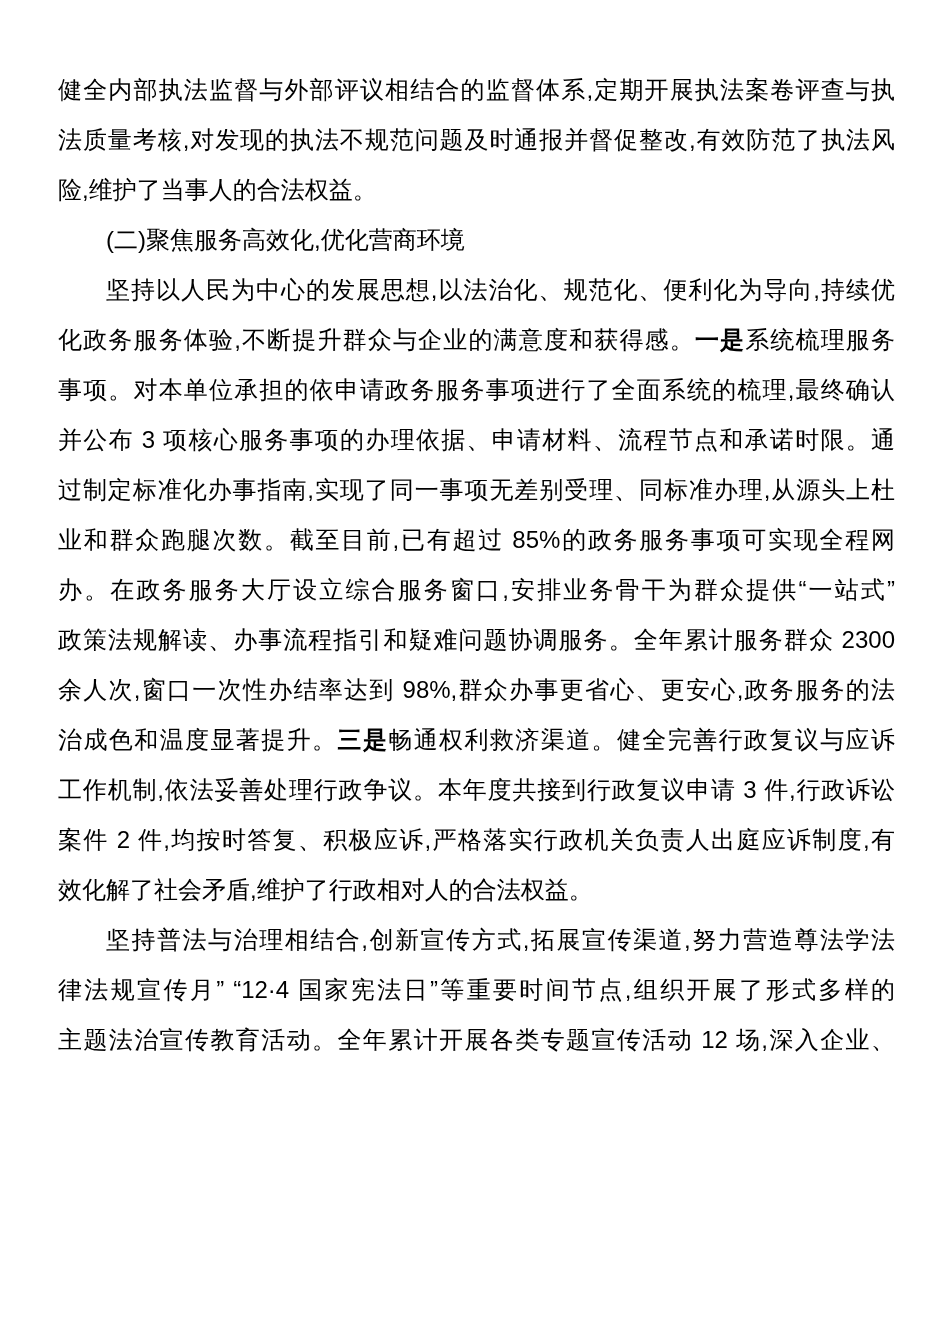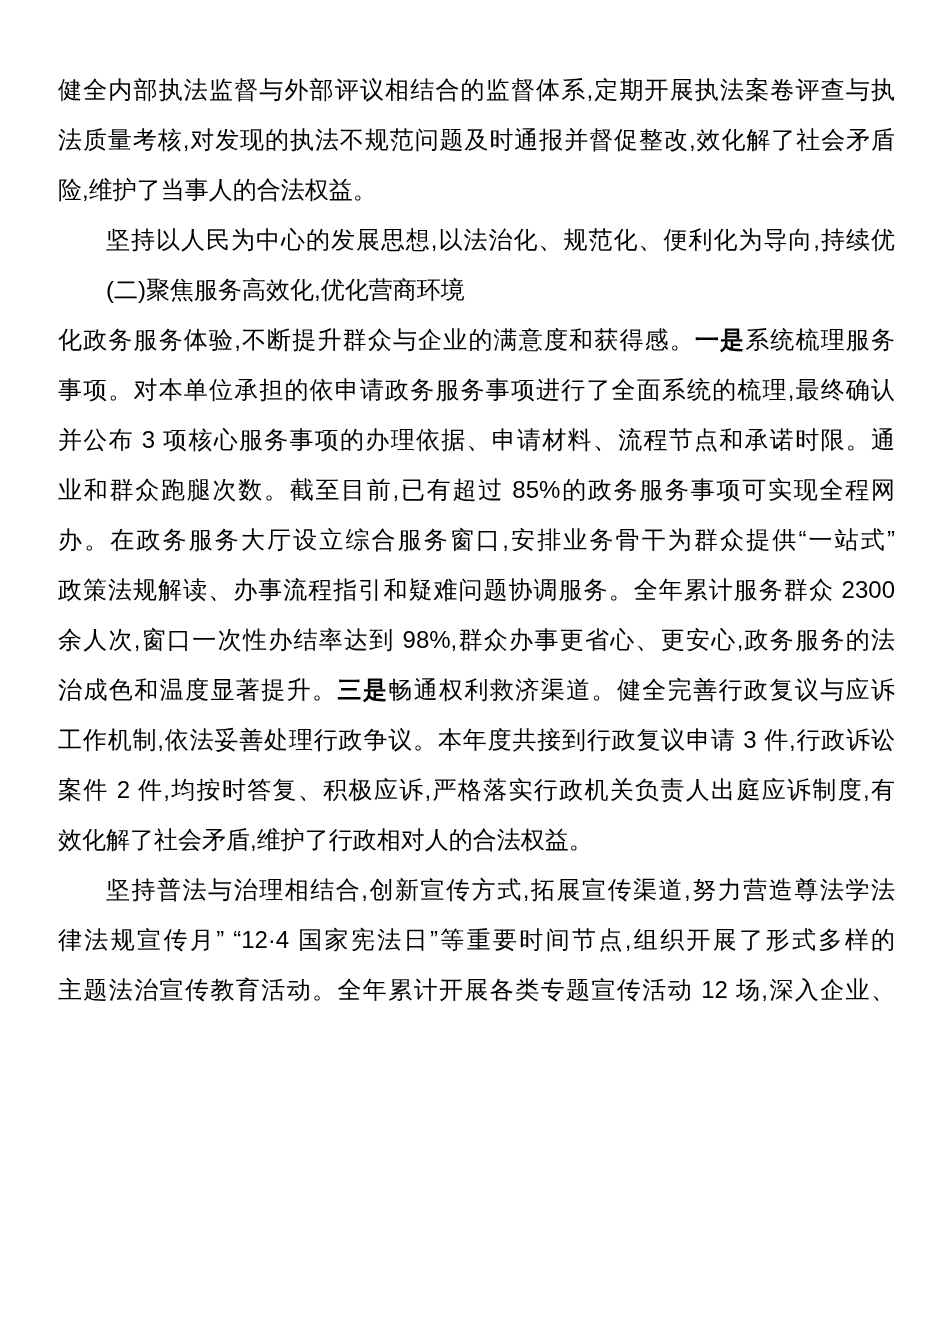--- a/index.html
+++ b/index.html
@@ -32,27 +32,28 @@
   .line.fill { text-align-last: justify; }
   .line.indent { text-indent: 2em; }
   .bold { font-weight: 700; margin-top: 19px; }
 </style>
 </head>
 <body>
 
 <div class="page">
   <div class="doc-body">
       <div class="line fill"><span>健全内部执法监督与外部评议相结合的监督体系,定期开展执法案卷评查与执</span></div>
-      <div class="line fill"><span>法质量考核,对发现的执法不规范问题及时通报并督促整改,效化解了社会矛盾</span></div>
+      <div class="line fill"><span>法质量考核,对发现的执法不规范问题及时通报并督促整改,有效防范了执法风</span></div>
       <div class="line"><span>险,维护了当事人的合法权益。</span></div>
+      <div class="line indent"><span>(二)聚焦服务高效化,优化营商环境</span></div>
       <div class="line indent fill"><span>坚持以人民为中心的发展思想,以法治化、规范化、便利化为导向,持续优</span></div>
-      <div class="line indent"><span>(二)聚焦服务高效化,优化营商环境</span></div>
       <div class="line fill"><span>化政务服务体验,不断提升群众与企业的满意度和获得感。</span><span class="bold">一是</span><span>系统梳理服务</span></div>
       <div class="line fill"><span>事项。对本单位承担的依申请政务服务事项进行了全面系统的梳理,最终确认</span></div>
       <div class="line fill"><span>并公布 3 项核心服务事项的办理依据、申请材料、流程节点和承诺时限。通</span></div>
+      <div class="line fill"><span>过制定标准化办事指南,实现了同一事项无差别受理、同标准办理,从源头上杜</span></div>
       <div class="line fill"><span>业和群众跑腿次数。截至目前,已有超过 85%的政务服务事项可实现全程网</span></div>
       <div class="line fill"><span>办。在政务服务大厅设立综合服务窗口,安排业务骨干为群众提供“一站式”</span></div>
       <div class="line fill"><span>政策法规解读、办事流程指引和疑难问题协调服务。全年累计服务群众 2300</span></div>
       <div class="line fill"><span>余人次,窗口一次性办结率达到 98%,群众办事更省心、更安心,政务服务的法</span></div>
       <div class="line fill"><span>治成色和温度显著提升。</span><span class="bold">三是</span><span>畅通权利救济渠道。健全完善行政复议与应诉</span></div>
       <div class="line fill"><span>工作机制,依法妥善处理行政争议。本年度共接到行政复议申请 3 件,行政诉讼</span></div>
       <div class="line fill"><span>案件 2 件,均按时答复、积极应诉,严格落实行政机关负责人出庭应诉制度,有</span></div>
       <div class="line"><span>效化解了社会矛盾,维护了行政相对人的合法权益。</span></div>
       <div class="line indent fill"><span>坚持普法与治理相结合,创新宣传方式,拓展宣传渠道,努力营造尊法学法</span></div>
       <div class="line fill"><span>律法规宣传月” “12·4 国家宪法日”等重要时间节点,组织开展了形式多样的</span></div>

